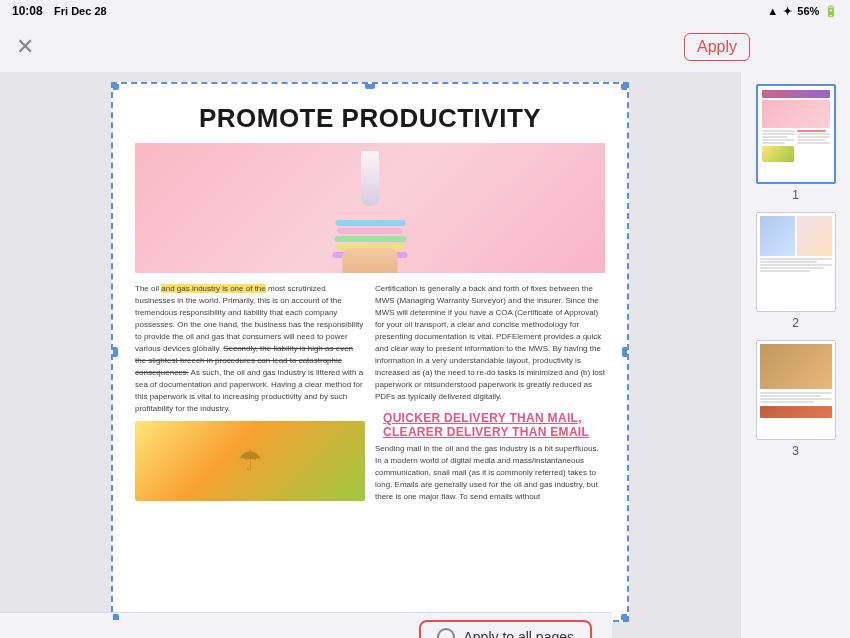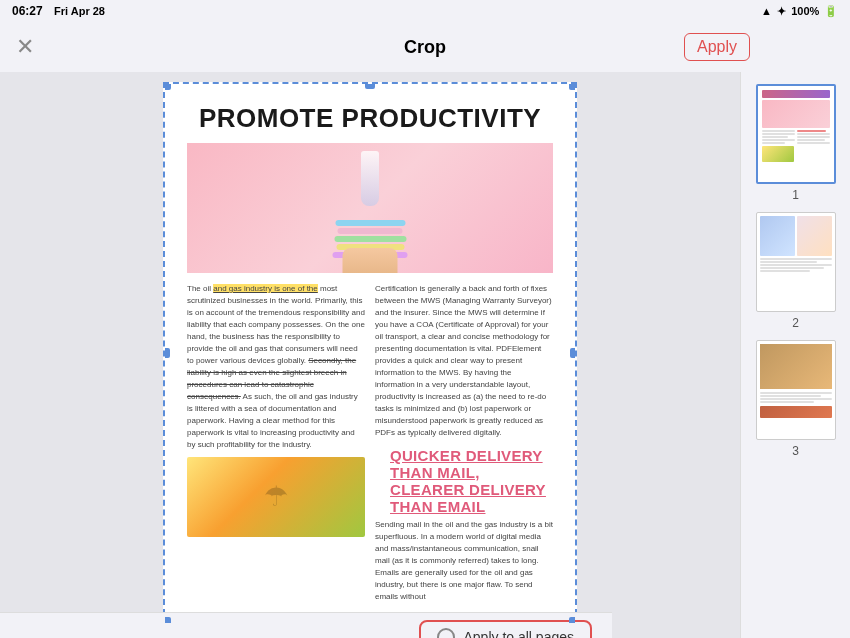--- a/index.html
+++ b/index.html
@@ -91,21 +91,21 @@
       flex-direction: column;
       align-items: center;
       justify-content: flex-start;
       padding: 10px 20px 0 20px;
       position: relative;
     }
 
     
     .doc-page {
       background: #fff;
-      width: 414px;
+      width: 518px;
       min-height: 540px;
       position: relative;
       border: 2px dashed #5b8dd9;
       overflow: hidden;
     }
 
     
     .corner-handle {
       position: absolute;
       width: 12px;
@@ -175,38 +175,37 @@
     .col-right {
       flex: 1;
     }
     .doc-text {
       font-size: 8px;
       line-height: 1.5;
       color: #444;
     }
     .doc-text .highlight {
       background: #ffe066;
-      text-decoration: underline;
     }
     .doc-text .strikethrough {
       text-decoration: line-through;
     }
     .section-heading {
       font-size: 10px;
       font-weight: 700;
       color: #e05a7a;
       margin-bottom: 4px;
       text-transform: uppercase;
       letter-spacing: 0.3px;
     }
     .section-heading2 {
-      font-size: 15px;
+      font-size: 12px;
       font-weight: 700;
       color: #e05a7a;
-      margin: 8px 0 4px 15px;
+      margin: 8px 0 4px 8px;
       text-transform: uppercase;
       text-decoration: underline;
       letter-spacing: 0.3px;
       text-decoration-style: solid;
     }
     .doc-lower-img {
       width: 100%;
       height: 80px;
       background: linear-gradient(135deg, #ffe57a 0%, #ffd040 50%, #a8e060 100%);
       margin-top: 6px;
@@ -341,36 +340,35 @@
       height: 45px;
       background: linear-gradient(135deg, #c0a060 0%, #e0b070 100%);
       margin-bottom: 3px;
     }
   </style>
 </head>
 <body>
 
 <div class="status-bar">
   <div>
-    <span>06:27</span>
-    <span style="margin-left:8px; font-size:11px;">Fri Apr 28</span>
+    <span>10:08</span>
+    <span style="margin-left:8px; font-size:11px;">Fri Dec 28</span>
   </div>
   <div class="status-right">
     <span>▲</span>
     <span>✦</span>
-    <span>100%</span>
+    <span>56%</span>
     <span>🔋</span>
   </div>
 </div>
 
 <div class="top-bar" style="margin-top:22px;">
   <div class="top-bar-left">
     <button class="close-btn">✕</button>
   </div>
-  <div class="top-bar-center">Crop</div>
   <div class="top-bar-right">
     <button class="apply-btn">Apply</button>
   </div>
 </div>
 
 <div class="main-content">
 
   <div class="canvas-area">
 
     <div class="doc-page">

